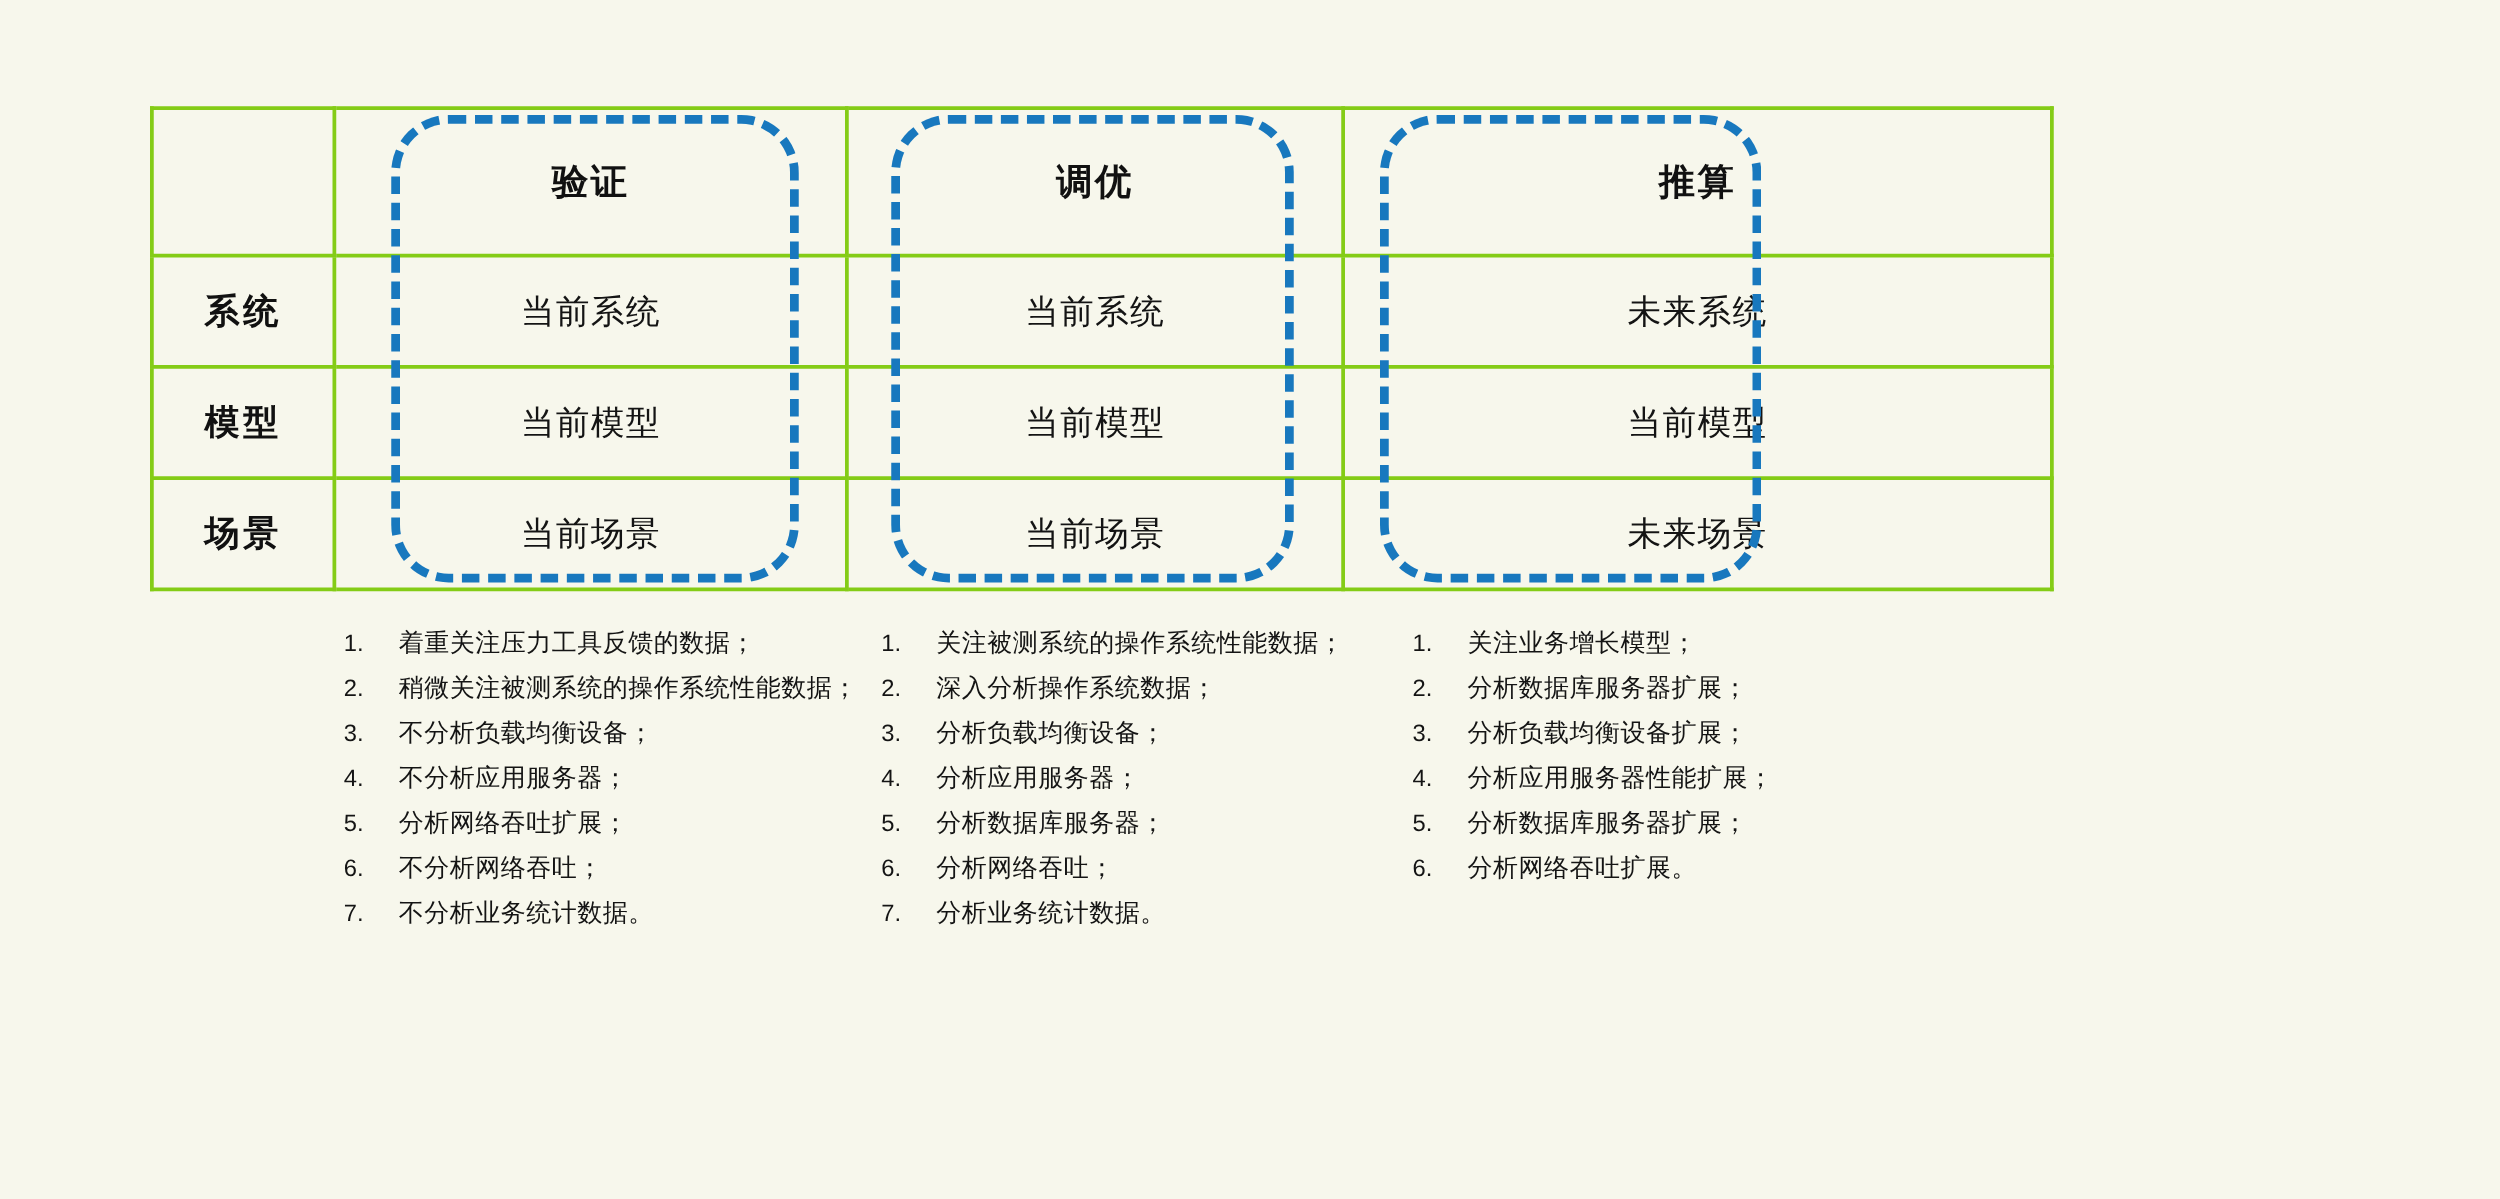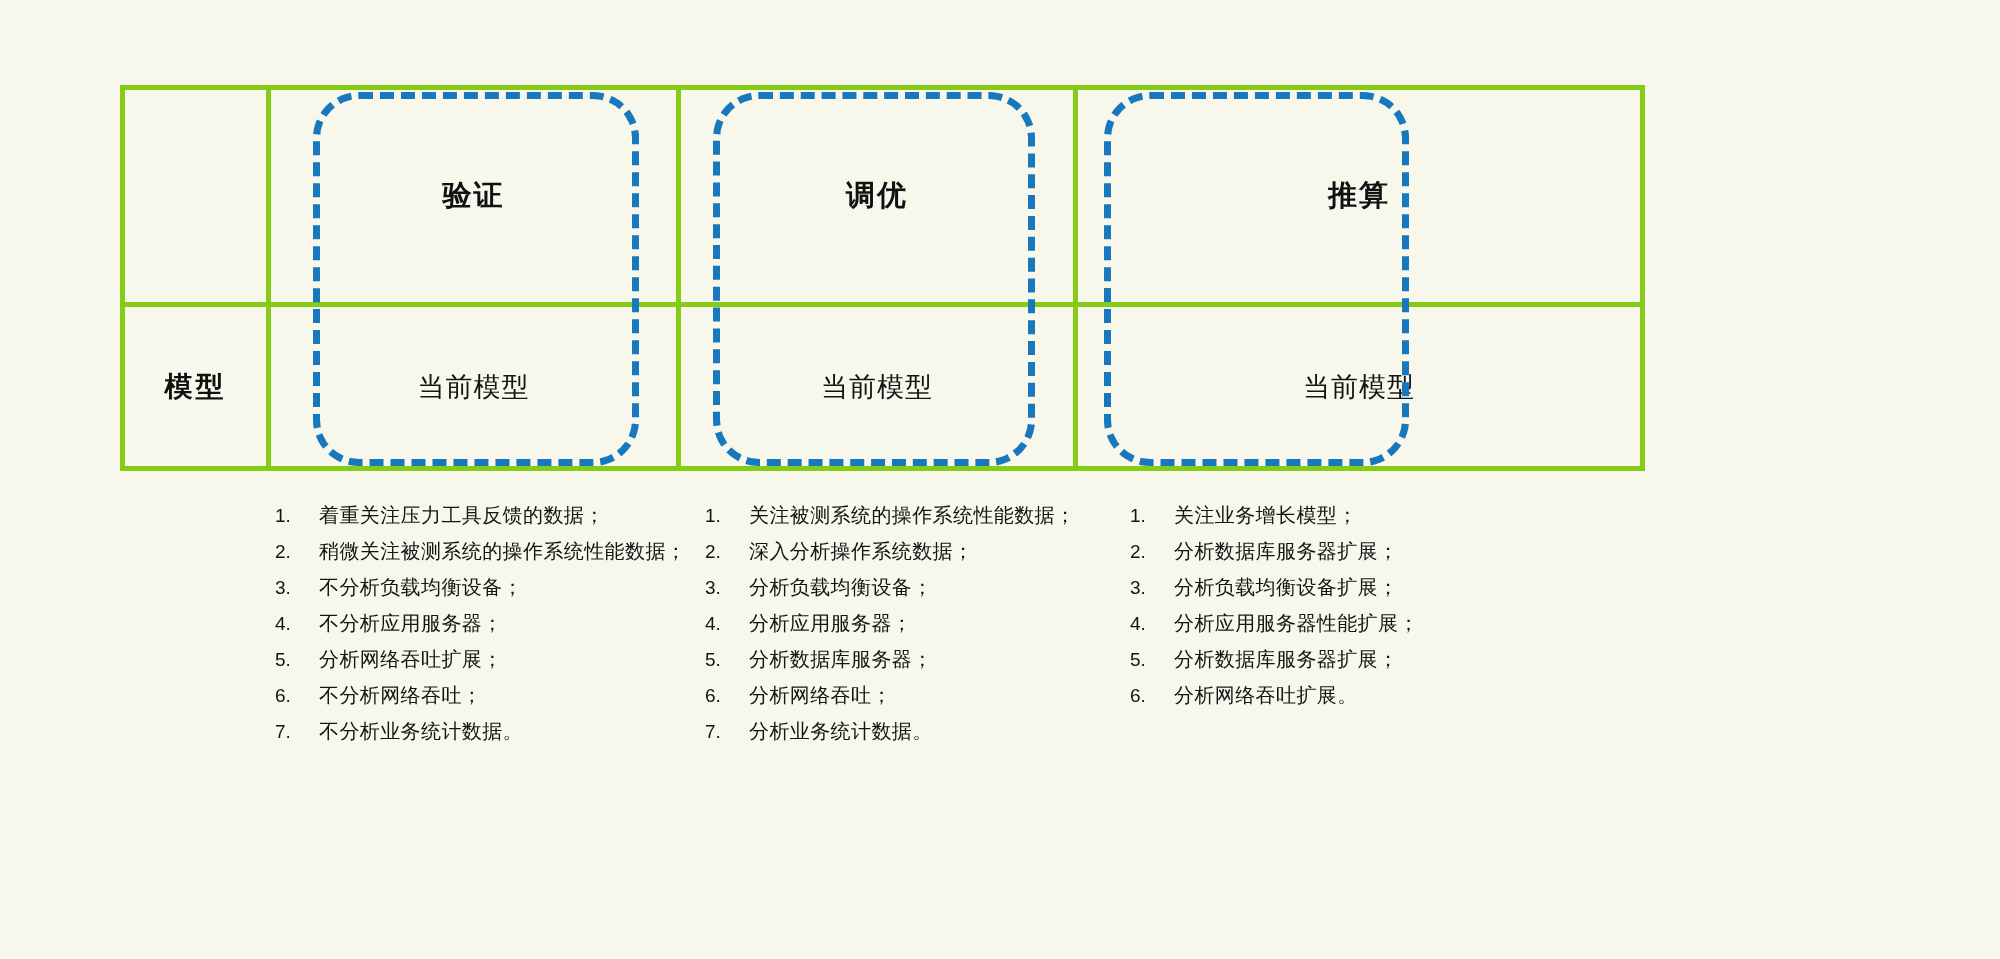--- a/index.html
+++ b/index.html
@@ -18,21 +18,21 @@
     left:120px; top:85px;
     width:1520px; height:386px;
   }
   table.matrix{
     border-collapse:collapse;
     width:1520px;
     height:386px;
     table-layout:fixed;
   }
   table.matrix td{
-    border:5px solid #84cc16;
+    border:3px solid #84cc16;
     text-align:center;
     vertical-align:middle;
     padding:0;
     background:transparent;
   }
   .col-label{width:146px;}
   .col-c1{width:410px;}
   .col-c2{width:397px;}
   .col-c3{width:567px;}
 
@@ -129,36 +129,64 @@
           <span class="hdr-text">验证</span>
         </td>
         <td>
           <span class="hdr-text">调优</span>
         </td>
         <td>
           <span class="hdr-text">推算</span>
         </td>
       </tr>
 
-
       <tr class="r-body">
         <td>
+          <span class="row-label">系统</span>
+        </td>
+        <td>
+          <span class="cell-text">当前系统</span>
+        </td>
+        <td>
+          <span class="cell-text">当前系统</span>
+        </td>
+        <td>
+          <span class="cell-text">未来系统</span>
+        </td>
+      </tr>
+
+      <tr class="r-body">
+        <td>
           <span class="row-label">模型</span>
         </td>
         <td>
           <span class="cell-text">当前模型</span>
         </td>
         <td>
           <span class="cell-text">当前模型</span>
         </td>
         <td>
           <span class="cell-text">当前模型</span>
         </td>
       </tr>
 
+      <tr class="r-body">
+        <td>
+          <span class="row-label">场景</span>
+        </td>
+        <td>
+          <span class="cell-text">当前场景</span>
+        </td>
+        <td>
+          <span class="cell-text">当前场景</span>
+        </td>
+        <td>
+          <span class="cell-text">未来场景</span>
+        </td>
+      </tr>
     </tbody>
   </table>
 </div>
 
 <div class="dash-layer">
   <div class="dash-box" id="dash-1"></div>
   <div class="dash-box" id="dash-2"></div>
   <div class="dash-box" id="dash-3"></div>
 </div>
 

